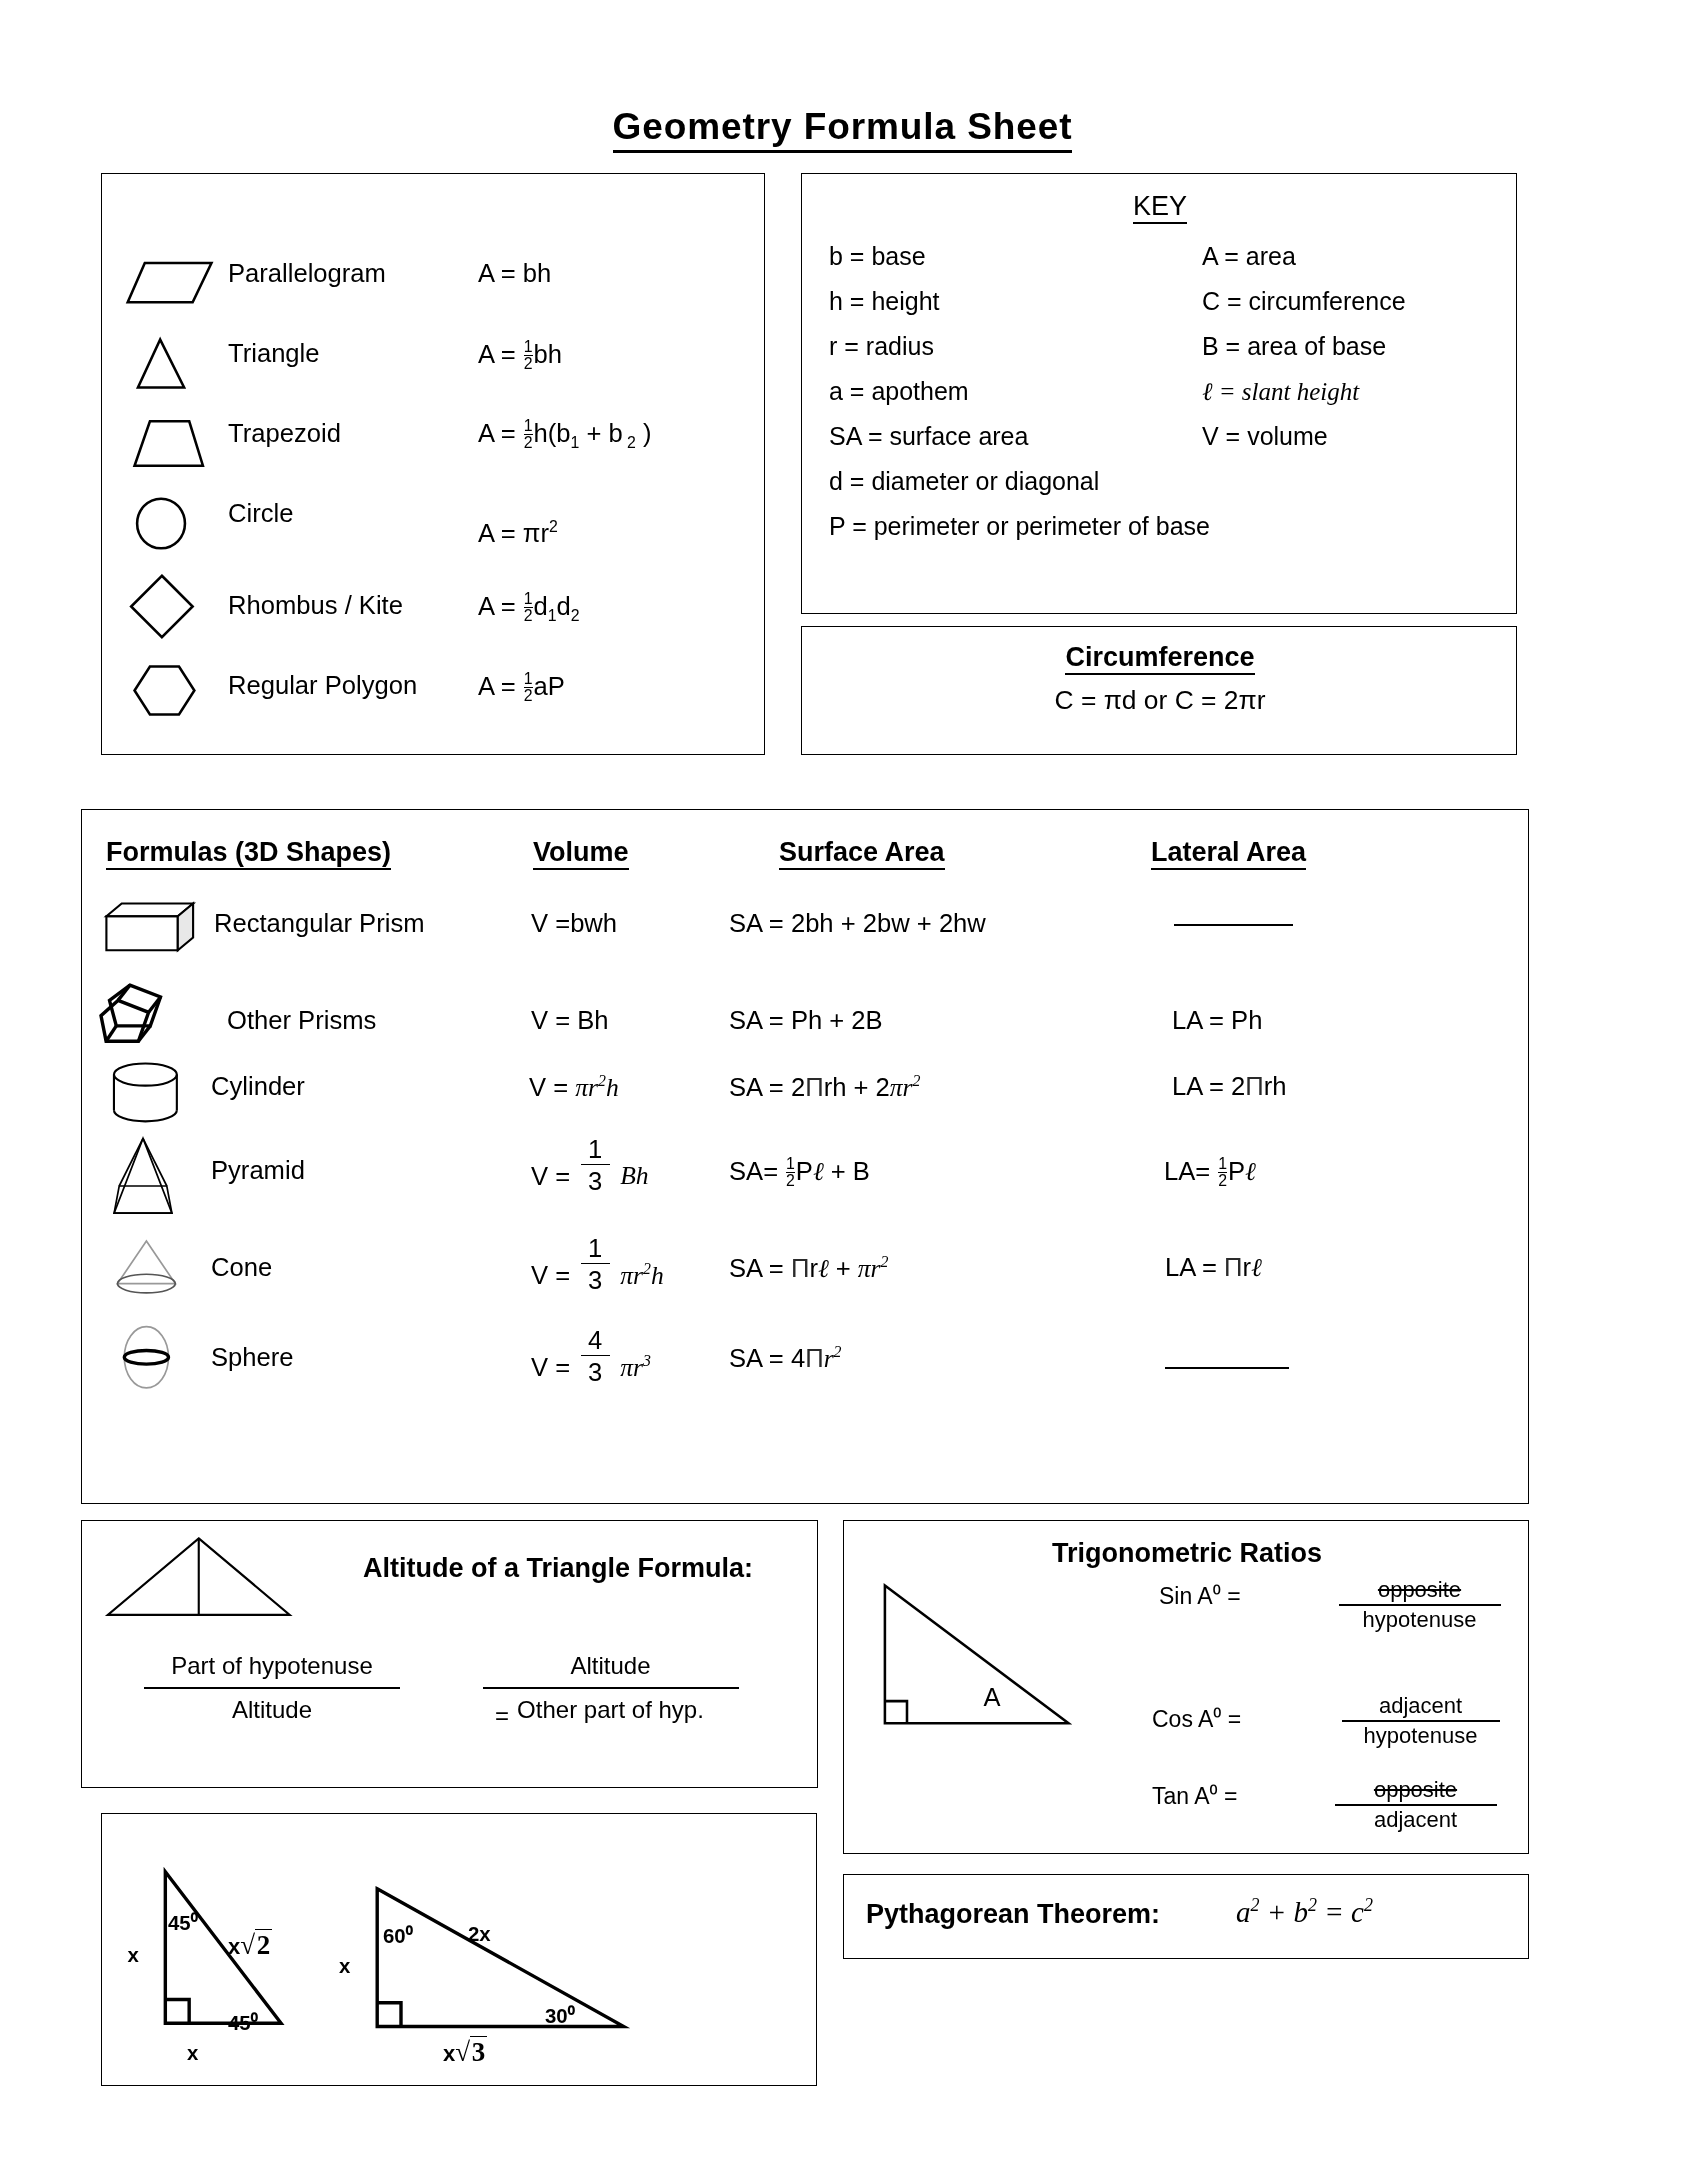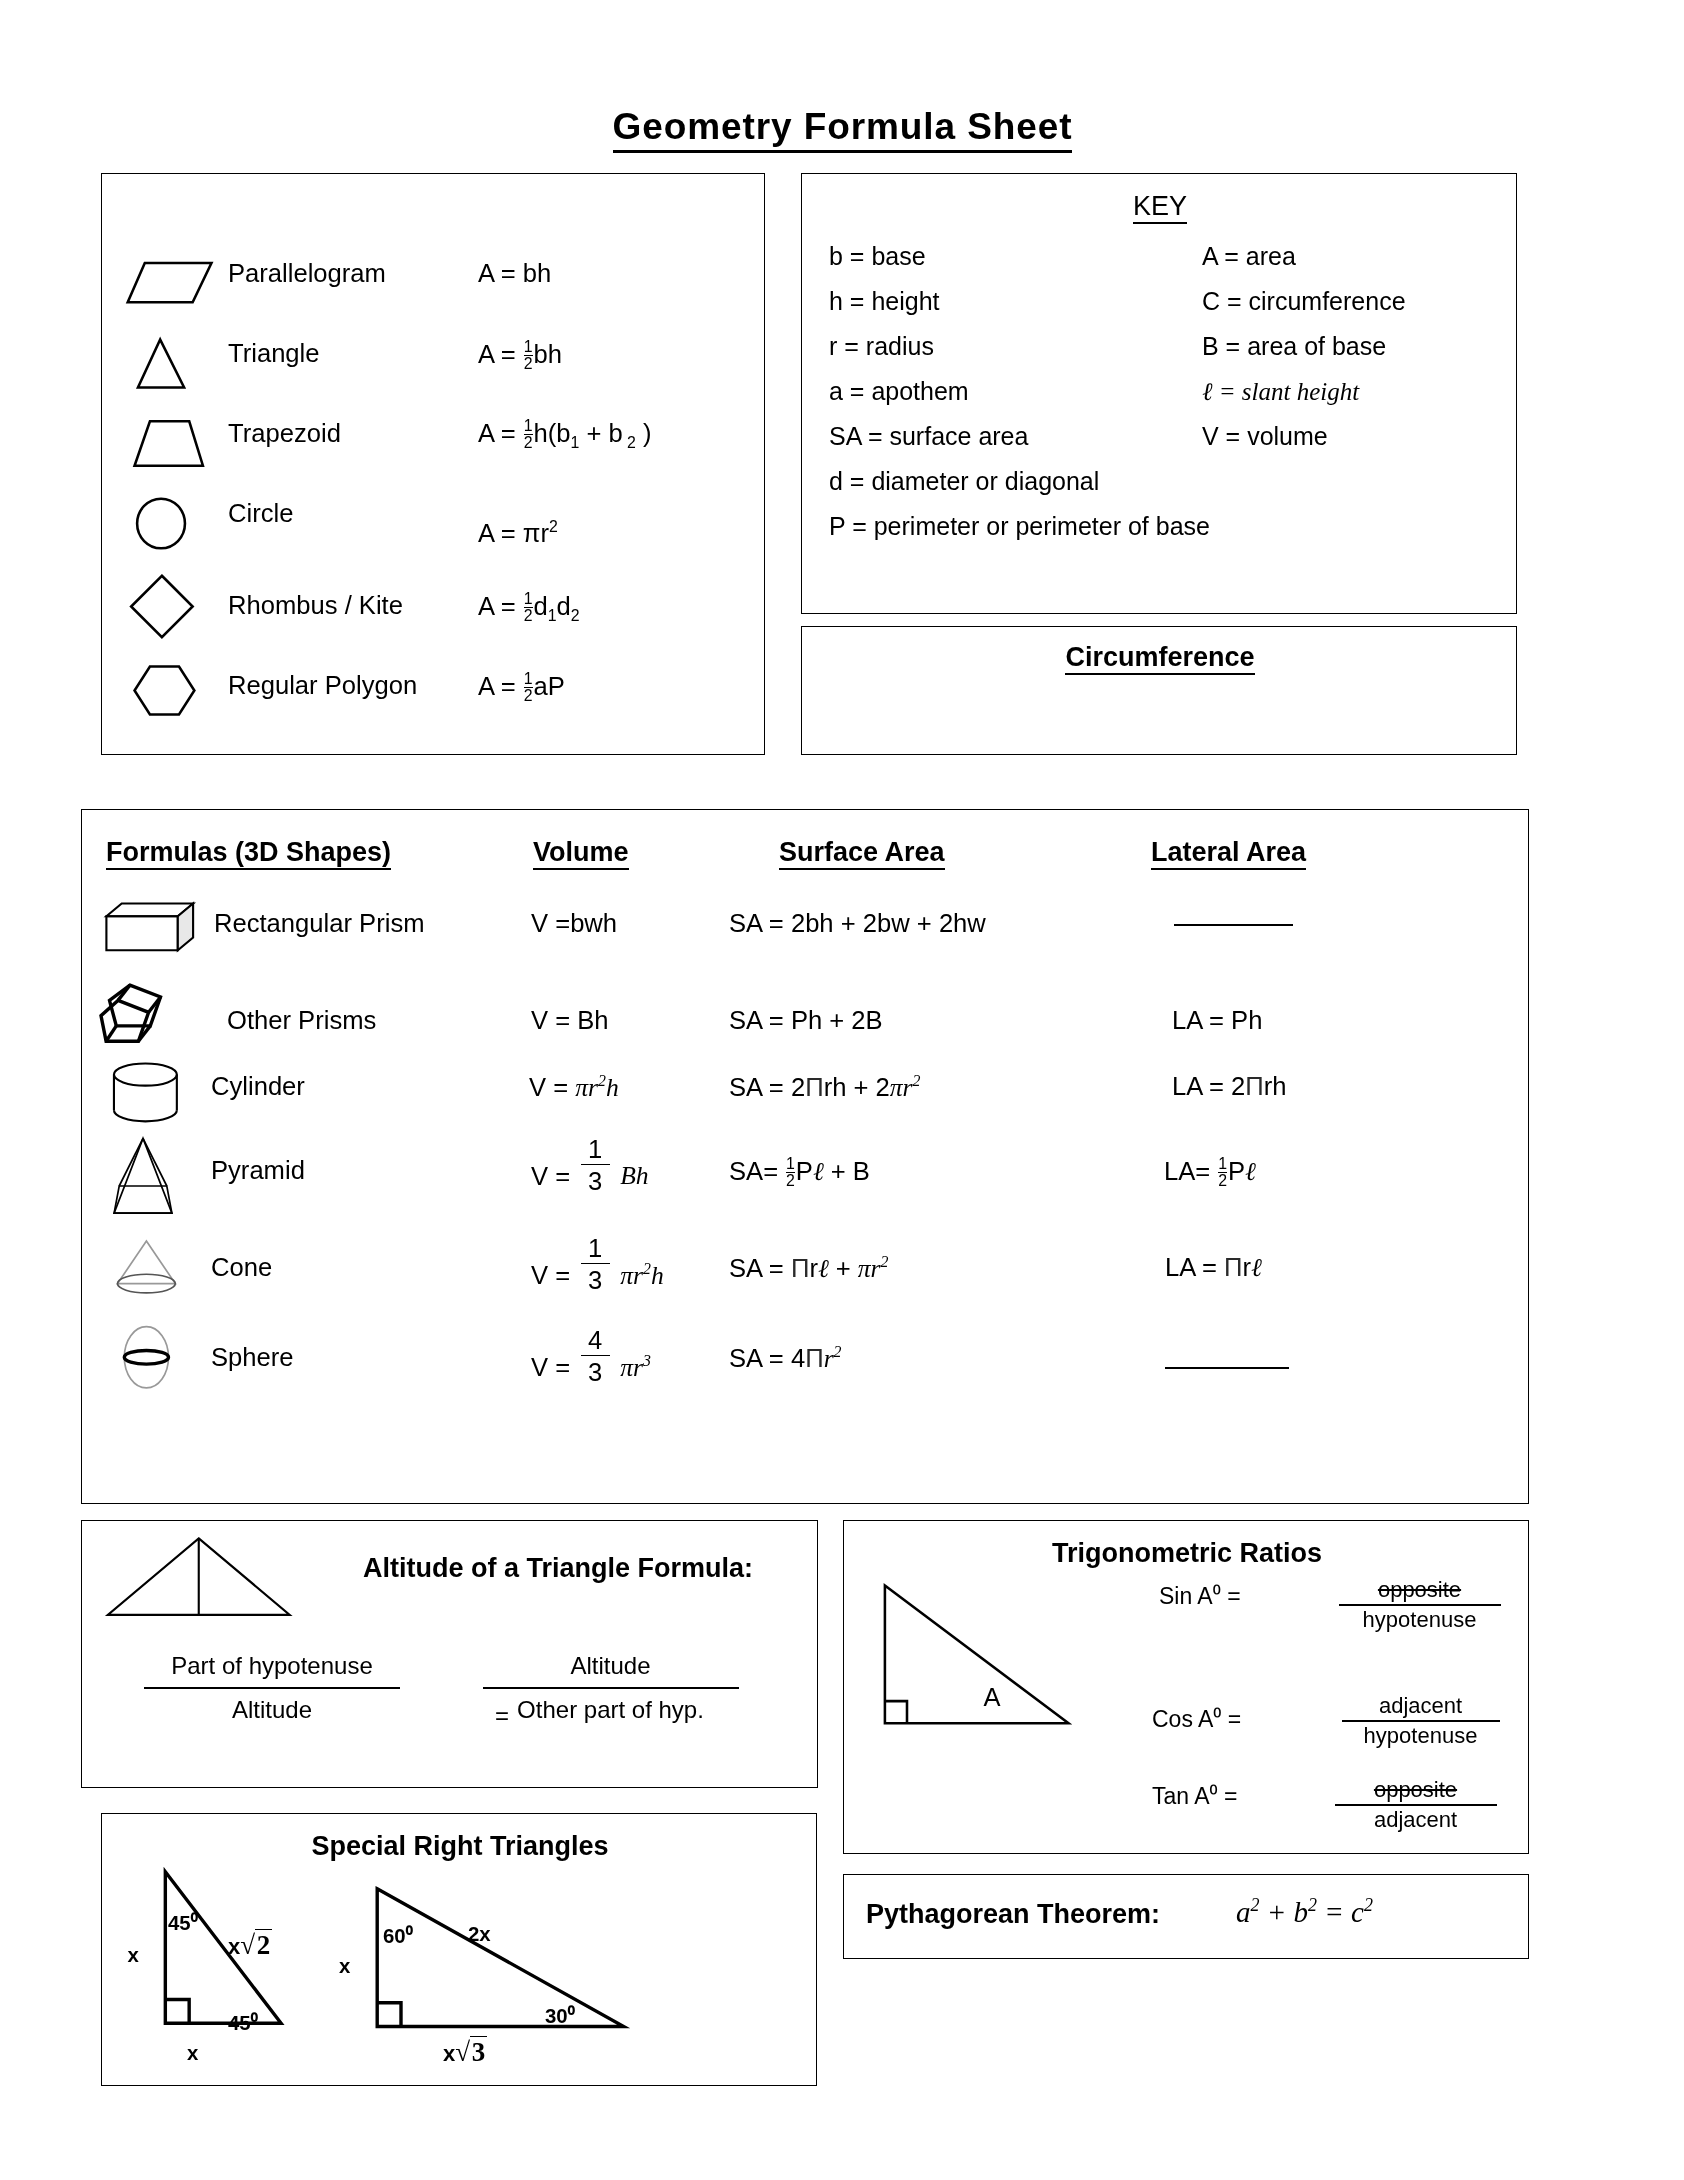--- a/index.html
+++ b/index.html
@@ -201,20 +201,21 @@
     <div class="key-item">B = area of base</div>
     <div class="key-item ital-l">ℓ = slant height</div>
     <div class="key-item">V = volume</div>
   </div>
 </div>
 
 <div class="abs box" id="circ-box">
   <div id="circ-title">
     <span>Circumference</span>
   </div>
+  <div id="circ-formula">C = πd or C = 2πr</div>
 </div>
 
 <div class="abs box" id="d3-box">
 
   <div class="d3-head" style="left:24px; top:27px">
     <span>Formulas (3D Shapes)</span>
   </div>
   <div class="d3-head" style="left:451px; top:27px">
     <span>Volume</span>
   </div>
@@ -386,21 +387,20 @@
 
   <div class="trig-label" style="left:308px; top:258px">Tan A⁰ =</div>
   <div class="trig-ratio" style="left:482px; top:256px; width:179px">
     <div class="trig-num" style="text-decoration:line-through; text-decoration-thickness:1.7px;">opposite</div>
     <div class="trig-bar" style="width:162px"></div>
     <div class="trig-den">adjacent</div>
   </div>
 </div>
 
 <div class="abs box" id="srt-box">
-  <div id="srt-title">Special Right Triangles</div>
 
   <div class="abs" style="left:36px; top:51px">
     <svg width="230" height="183" viewBox="0 0 270 215">
       <polygon points="32,8 168,186 32,186" fill="none" stroke="#000" stroke-width="4"></polygon>
       <polyline points="32,158 60,158 60,186" fill="none" stroke="#000" stroke-width="4"></polyline>
     </svg>
   </div>
   <div class="srt-lbl" style="left:66px; top:94px">45⁰</div>
   <div class="srt-lbl" style="left:126px; top:194px">45⁰</div>
   <div class="srt-lbl" style="left:25.6px; top:130px">x</div>

